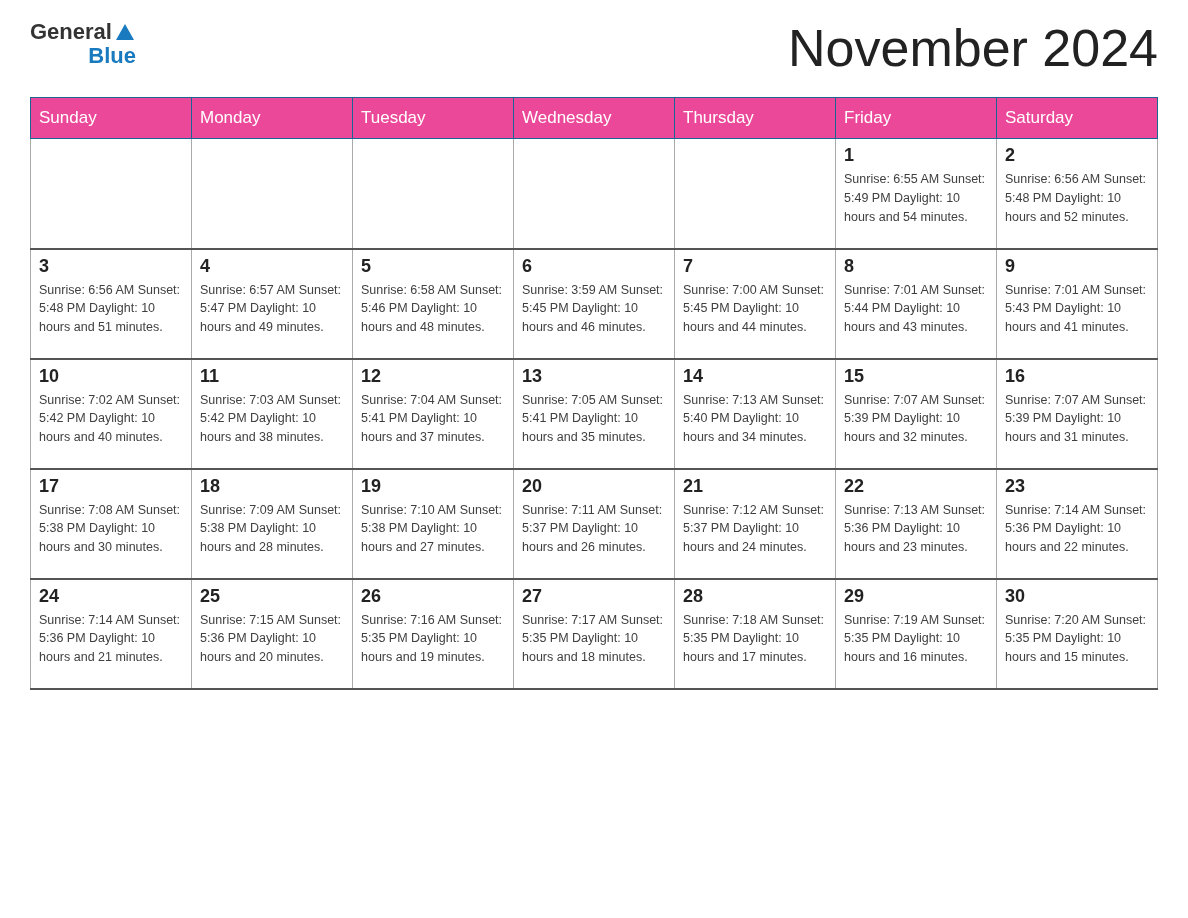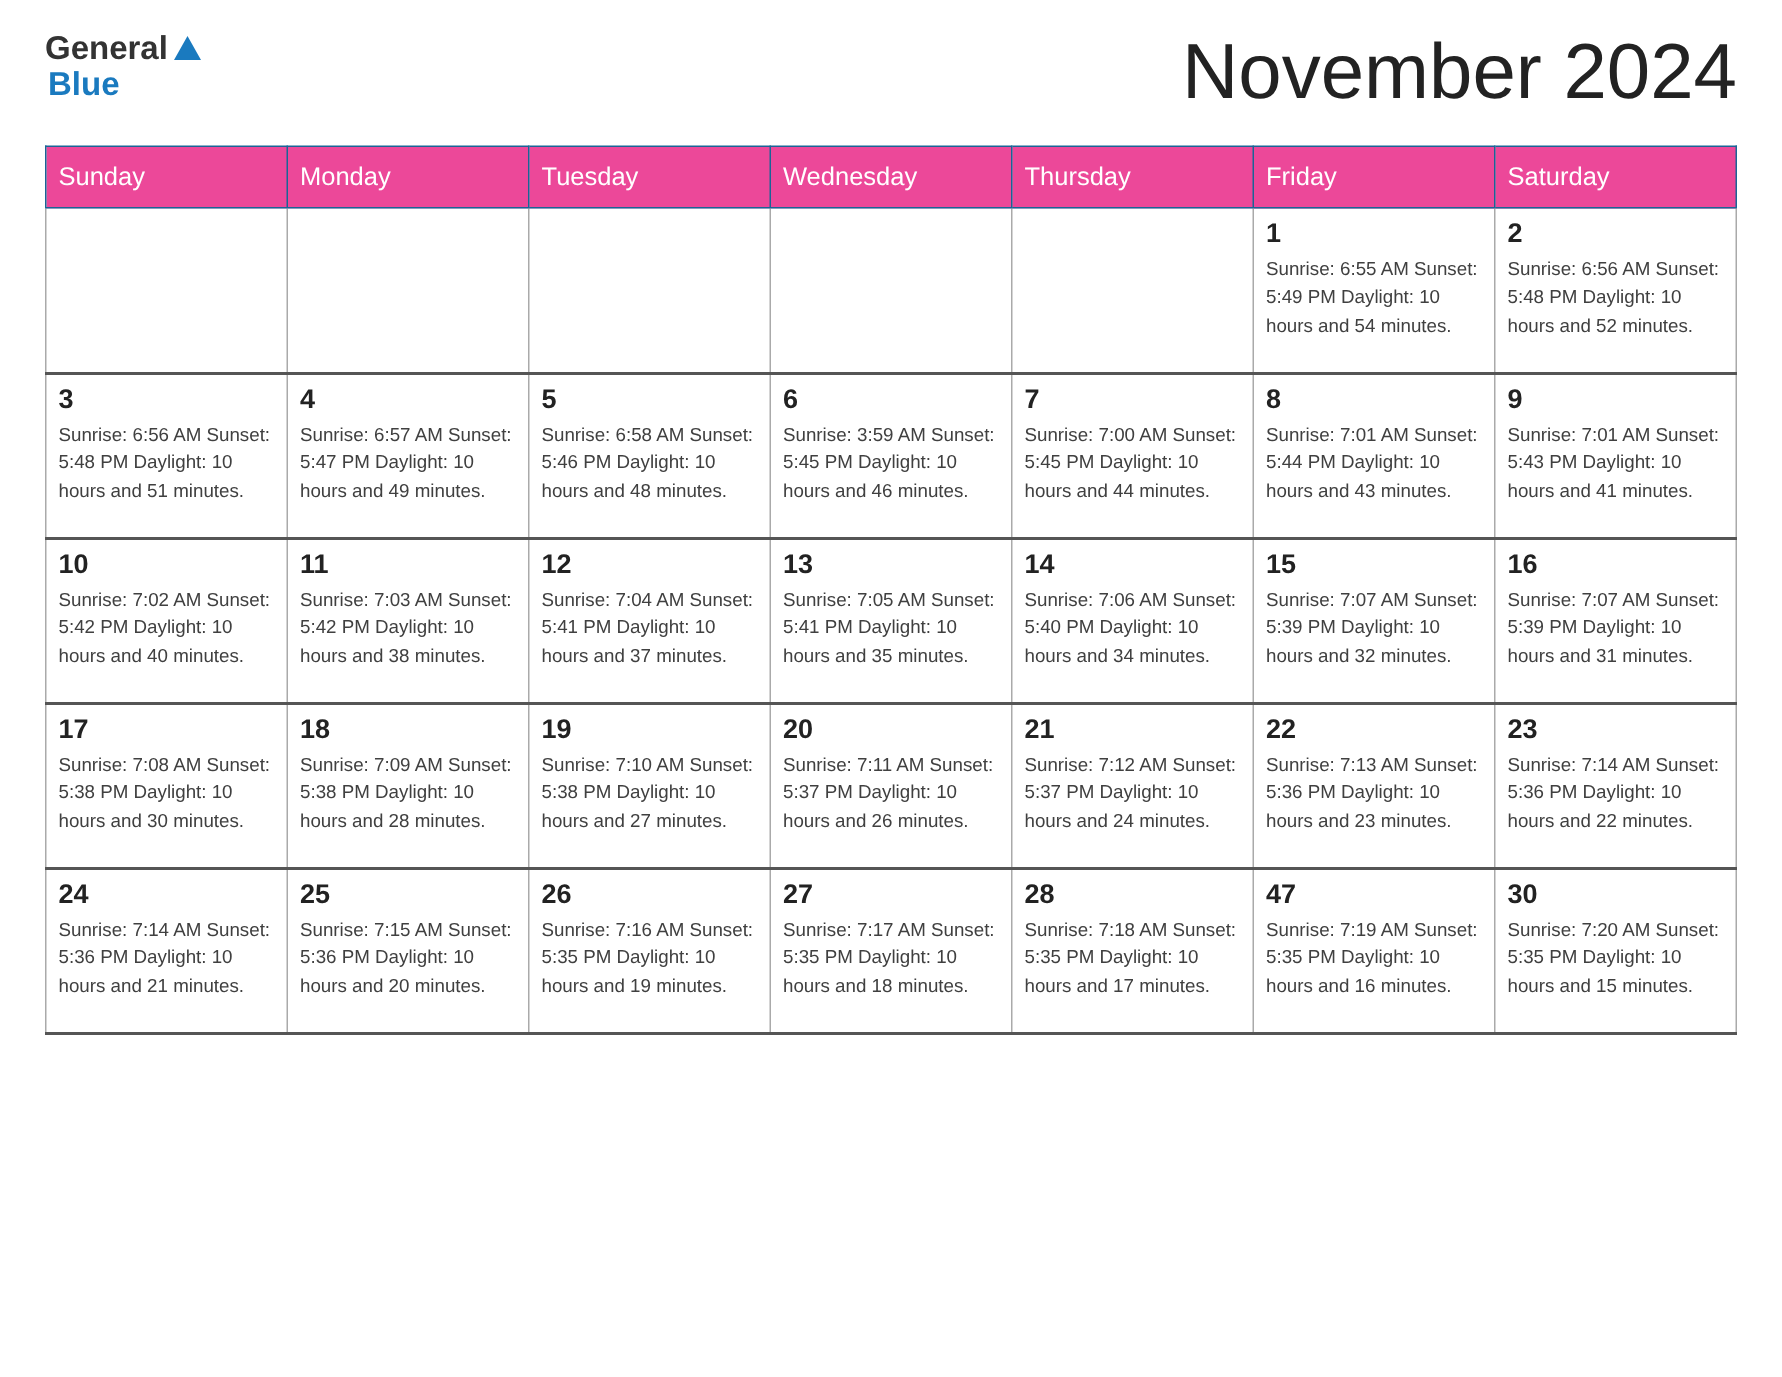--- a/index.html
+++ b/index.html
@@ -23,20 +23,21 @@
     }
     .logo-text-general {
       font-size: 22px;
       font-weight: bold;
       color: #333;
     }
     .logo-text-blue {
       font-size: 22px;
       font-weight: bold;
       color: #1a7abf;
+      text-align: right;
     }
     .title-block {
       text-align: center;
     }
     .month-title {
       font-size: 52px;
       font-weight: normal;
       color: #222;
       line-height: 1.1;
     }
@@ -204,21 +205,21 @@
 Daylight: 10 hours and 37 minutes.</div>
         </td>
         <td>
           <span class="day-number">13</span>
           <div class="day-info">Sunrise: 7:05 AM
 Sunset: 5:41 PM
 Daylight: 10 hours and 35 minutes.</div>
         </td>
         <td>
           <span class="day-number">14</span>
-          <div class="day-info">Sunrise: 7:06 AM
+          <div class="day-info">Sunrise: 7:13 AM
 Sunset: 5:40 PM
 Daylight: 10 hours and 34 minutes.</div>
         </td>
         <td>
           <span class="day-number">15</span>
           <div class="day-info">Sunrise: 7:07 AM
 Sunset: 5:39 PM
 Daylight: 10 hours and 32 minutes.</div>
         </td>
         <td>
@@ -297,21 +298,21 @@
 Sunset: 5:35 PM
 Daylight: 10 hours and 18 minutes.</div>
         </td>
         <td>
           <span class="day-number">28</span>
           <div class="day-info">Sunrise: 7:18 AM
 Sunset: 5:35 PM
 Daylight: 10 hours and 17 minutes.</div>
         </td>
         <td>
-          <span class="day-number">47</span>
+          <span class="day-number">29</span>
           <div class="day-info">Sunrise: 7:19 AM
 Sunset: 5:35 PM
 Daylight: 10 hours and 16 minutes.</div>
         </td>
         <td>
           <span class="day-number">30</span>
           <div class="day-info">Sunrise: 7:20 AM
 Sunset: 5:35 PM
 Daylight: 10 hours and 15 minutes.</div>
         </td>

